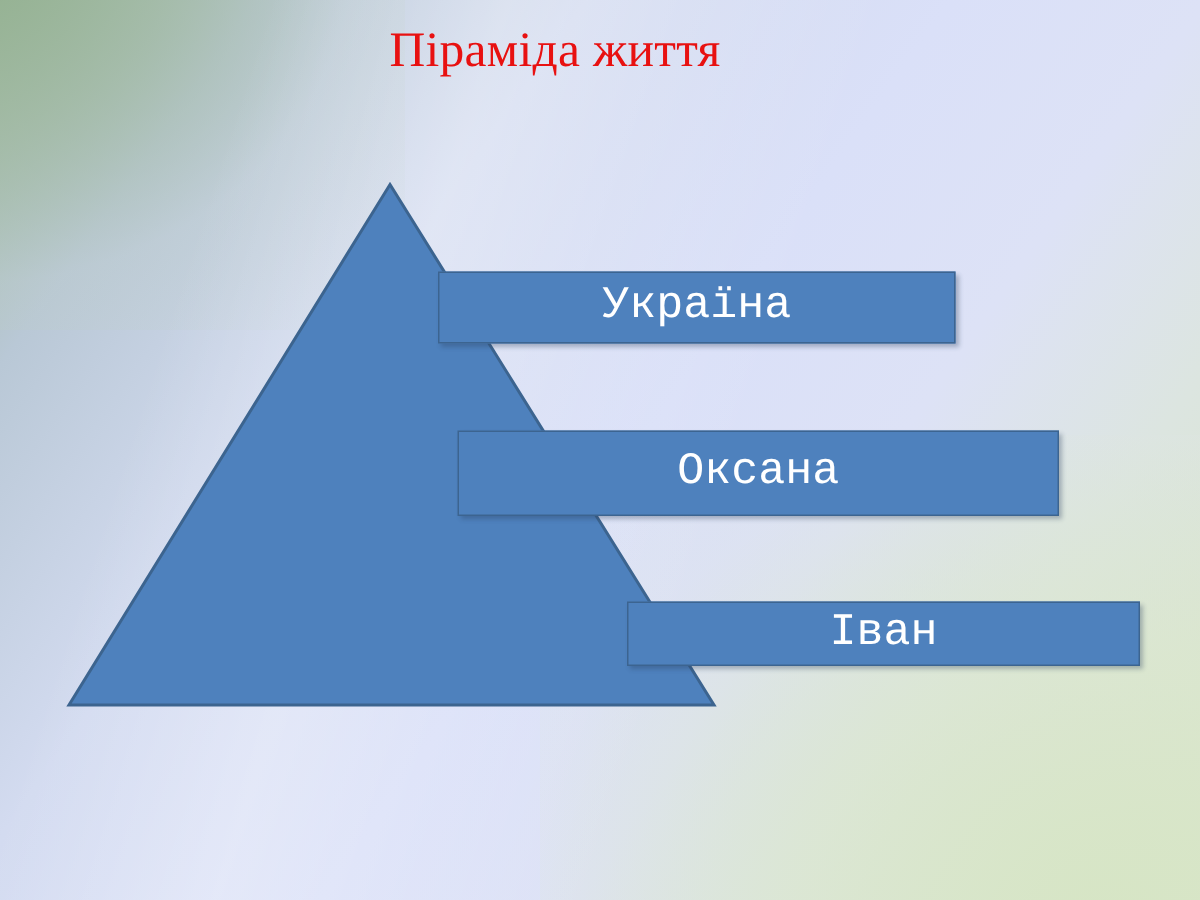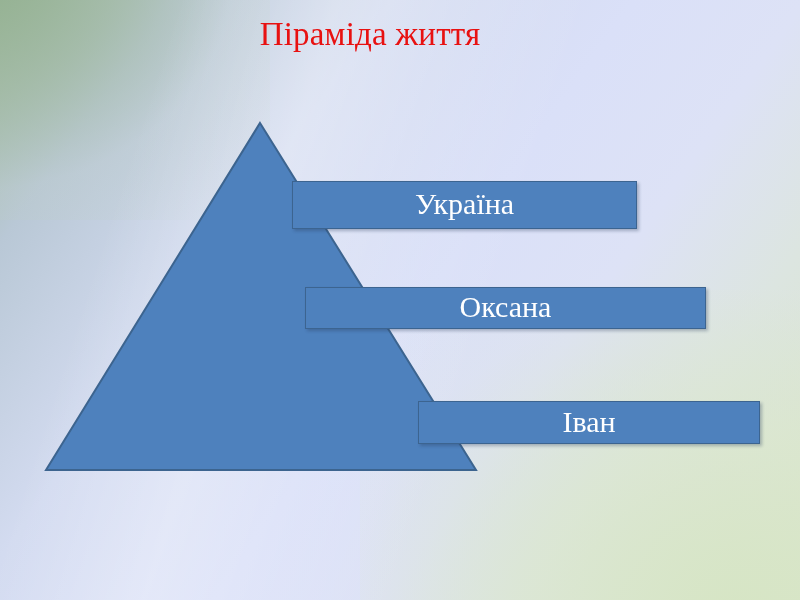--- a/index.html
+++ b/index.html
@@ -101,31 +101,31 @@
   .bar {
     position: absolute;
     background: #4e81bd;
     border: 1px solid #3c6490;
     box-shadow: 2px 2px 3px rgba(40,60,90,0.33);
     box-sizing: border-box;
     display: flex;
     align-items: center;
     justify-content: center;
     color: #ffffff;
-    font-family: Liberation Serif, serif;
+    font-family: Liberation Mono, monospace;
     white-space: nowrap;
   }
   .bar-label {
     display: block;
     line-height: 1;
     padding-bottom: 2px;
   }
 
   #bar-0 { left: 292px; top: 181px; width: 345px; height: 48px; font-size: 30px; }
-  #bar-1 { left: 305px; top: 287px; width: 401px; height: 42px; font-size: 30px; }
+  #bar-1 { left: 305px; top: 287px; width: 401px; height: 57px; font-size: 30px; }
   #bar-2 { left: 418px; top: 401px; width: 342px; height: 43px; font-size: 30px; justify-content: center; }
 </style>
 </head>
 <body>
 
 <div id="slide">
 
   <div id="bg-base"></div>
   <div id="bg-corner-green"></div>
   <div id="bg-corner-lime"></div>

